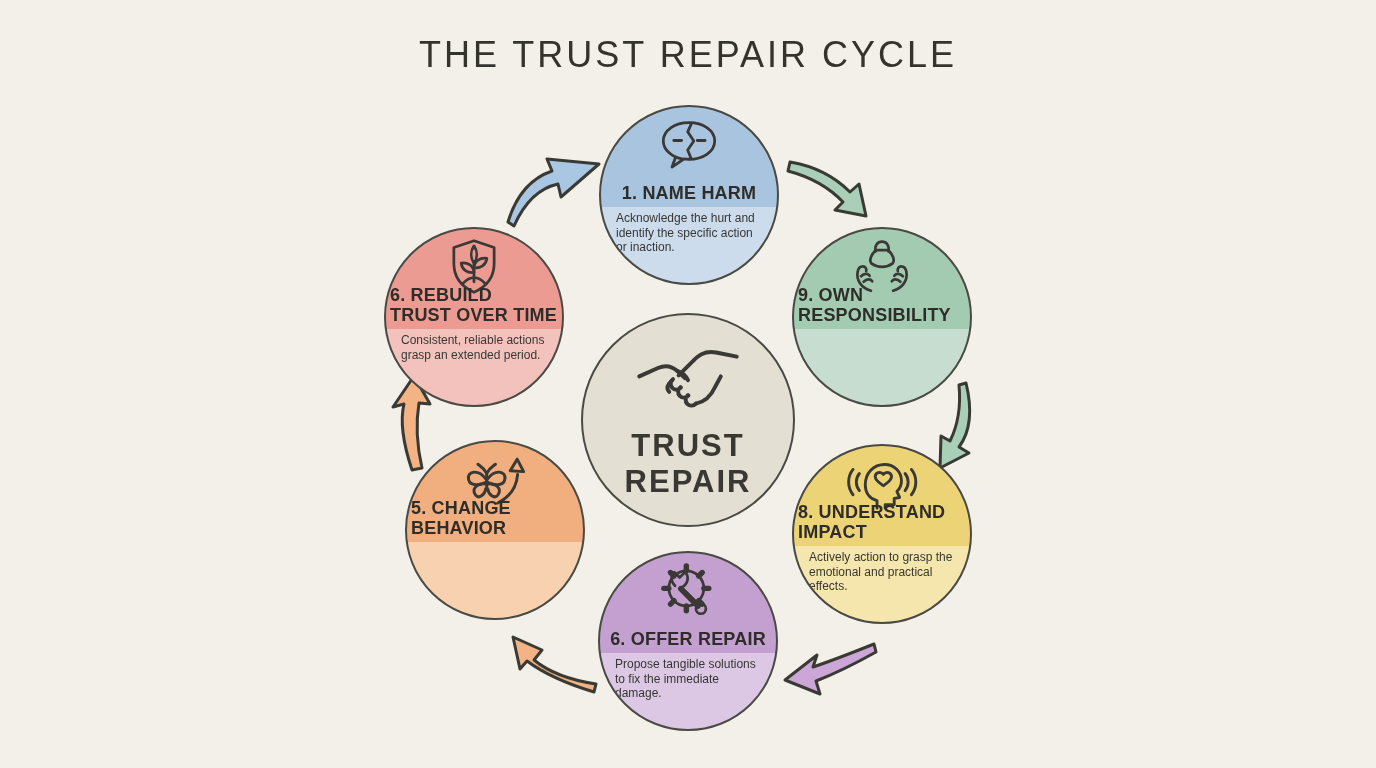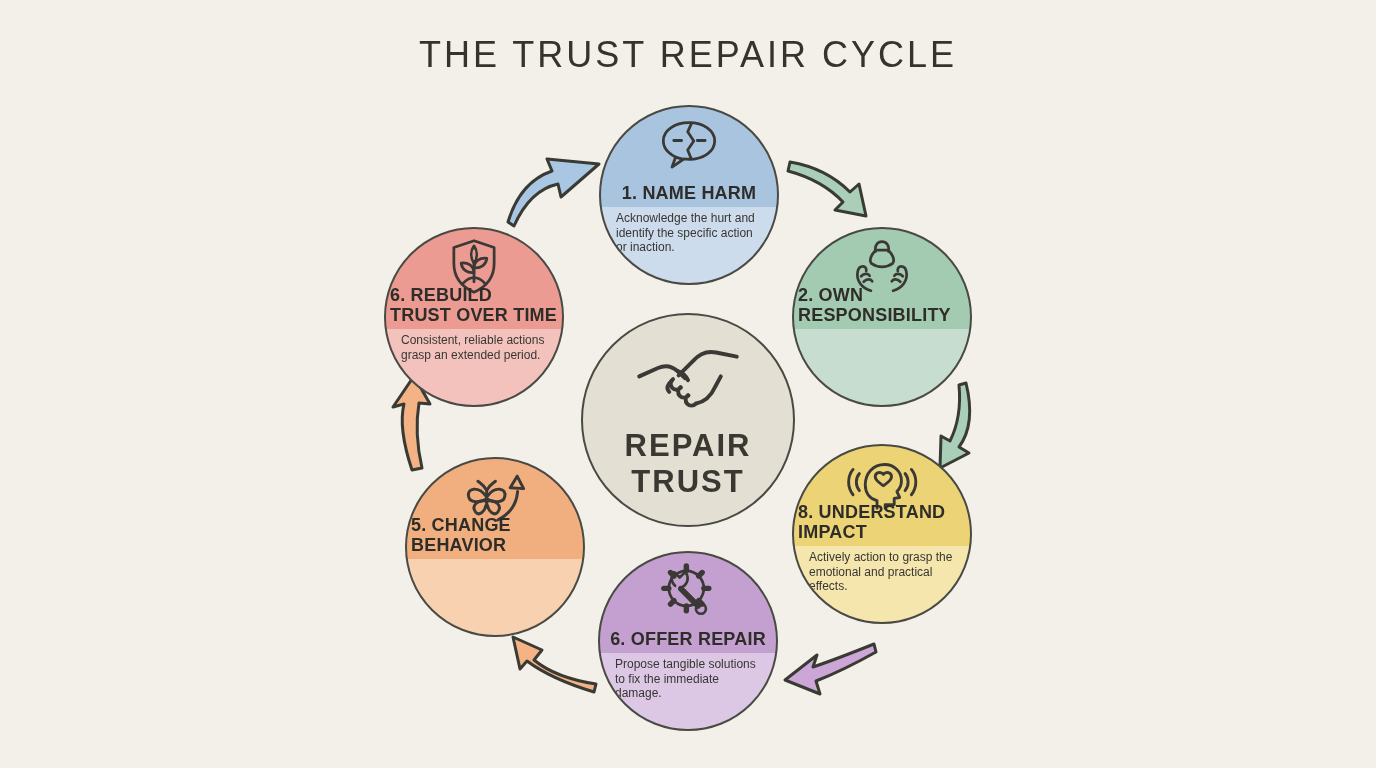--- a/index.html
+++ b/index.html
@@ -88,21 +88,21 @@
     <div class="n-icon">
       <svg class="icon" width="66" height="58" viewBox="0 0 76 68">
         <path d="M30.5 17 C29 9.5 33 5.5 38 5.5 C43 5.5 47 9.5 45.5 17"></path>
         <path d="M30.5 15.5 C25 21.5 23 27.5 25.5 31 C33 36.5 43 36.5 50.5 31 C53 27.5 51 21.5 45.5 15.5 Z"></path>
         <path d="M25 63 C14 60 7.5 51 9.5 40.5 C10.2 37 12.5 34.5 15.5 34.5 C18.5 34.5 20 37 19.5 40"></path>
         <path d="M13.5 46 C17 42.5 21.5 42.5 23.5 45.5 M16.5 52.5 C20 49 24.5 49 26.5 52"></path>
         <path d="M51 63 C62 60 68.5 51 66.5 40.5 C65.8 37 63.5 34.5 60.5 34.5 C57.5 34.5 56 37 56.5 40"></path>
         <path d="M62.5 46 C59 42.5 54.5 42.5 52.5 45.5 M59.5 52.5 C56 49 51.5 49 49.5 52"></path>
       </svg>
     </div>
-    <div class="n-title">2. OWN RESPONSIBILITY</div>
+    <div class="n-title">9. OWN RESPONSIBILITY</div>
   </div>
 
   <div class="node" style="left: 792px; top: 444px; background: linear-gradient(rgb(236, 212, 118) 0px, rgb(236, 212, 118) 57%, rgb(244, 230, 173) 57%, rgb(244, 230, 173) 100%);">
     <div class="n-icon">
       <svg class="icon" width="76" height="58" viewBox="0 0 84 64">
         <path d="M36.5 60 V 51.5 C28 49.5 23.5 42.5 23.5 34 C23.5 21 32.5 11.5 45 11.5 C55.5 11.5 63.5 19.5 63.5 29.5 C63.5 34.5 61.5 38.5 58.5 41.5 L61.5 48 L55.5 49 L55.5 56 L45.5 56 L45.5 60"></path>
         <path d="M43.5 22.5 C40.5 18.5 34.5 20.5 34.5 25 C34.5 29 39.5 32 43.5 35 C47.5 32 52.5 29 52.5 25 C52.5 20.5 46.5 18.5 43.5 22.5 Z"></path>
         <path d="M17 21.5 C12.5 27 12.5 35 17 40.5 M10 17 C3.5 25 3.5 37 10 45"></path>
         <path d="M67.5 21.5 C72 27 72 35 67.5 40.5 M74.5 17 C81 25 81 37 74.5 45"></path>
       </svg>
@@ -118,21 +118,21 @@
         <path class="thick" d="M55 34 L61 34 M48.8 48.8 L53 53 M34 55 L34 61 M19.2 48.8 L15 53 M13 34 L7 34 M19.2 19.2 L15 15 M34 13 L34 7 M48.8 19.2 L53 15"></path>
         <path d="M20.5 31 C15.5 26.5 15 19 19.5 14.5 L26 21 L32.5 14.5 C37 19 36.5 26.5 31.5 31 C30 32.3 28 33 26.5 33"></path>
         <path class="thick2" d="M27.5 34.5 L48 55"></path>
         <circle cx="51.5" cy="58.5" r="6"></circle>
       </svg>
     </div>
     <div class="n-title">6. OFFER REPAIR</div>
     <div class="n-desc">Propose tangible solutions to fix the immediate damage.</div>
   </div>
 
-  <div class="node" style="left: 405px; top: 457px; background: linear-gradient(rgb(241, 175, 127) 0px, rgb(241, 175, 127) 57%, rgb(248, 210, 176) 57%, rgb(248, 210, 176) 100%);">
+  <div class="node" style="left: 405px; top: 440px; background: linear-gradient(rgb(241, 175, 127) 0px, rgb(241, 175, 127) 57%, rgb(248, 210, 176) 57%, rgb(248, 210, 176) 100%);">
     <div class="n-icon">
       <svg class="icon" width="72" height="58" viewBox="0 0 78 62">
         <path d="M30 24 V 43"></path>
         <path d="M30 25 C27 19 23 17 20.5 15 M30 25 C33 19 37 17 39.5 15"></path>
         <path d="M29 31 C21 20 8 22 10.5 32 C12 38.5 22 38.5 29 34.5"></path>
         <path d="M29 36.5 C21 35 12.5 41 18 48.5 C21.5 53 28 48 29 41.5"></path>
         <path d="M31 31 C39 20 52 22 49.5 32 C48 38.5 38 38.5 31 34.5"></path>
         <path d="M31 36.5 C39 35 47.5 41 42 48.5 C38.5 53 32 48 31 41.5"></path>
         <path d="M42 57 C56 50 62.5 39 63.5 26"></path>
         <path d="M55.5 22 L63 9.5 L70 23 Z"></path>
@@ -161,18 +161,18 @@
       <svg class="icon" width="118" height="90" viewBox="0 0 124 96" style="stroke-width:4.2">
         <path d="M10 42 L30 33 C38 29.5 45 31 51 36.5 L59 44"></path>
         <path d="M114 21 L92 16.5 C82 14.5 74 18 67.5 25.5 L52 41"></path>
         <path d="M51 36.5 C56 38 60 42 62 46"></path>
         <path d="M46 45 a6.2 6.2 0 1 0 8.5 8.9 M54 53.5 a6.2 6.2 0 1 0 8.5 8.9 M62 62 a6.2 6.2 0 1 0 8.5 8.9"></path>
         <path d="M44.5 47 C40 50 38.5 55 42 58.5"></path>
         <path d="M70.5 71 C80 69 87 62 91 53 L97 42"></path>
       </svg>
     </div>
     <div class="c-label">
+      <div>TRUST</div>
       <div>REPAIR</div>
-      <div>TRUST</div>
     </div>
   </div>
 
 </div>
 
 </body></html>

